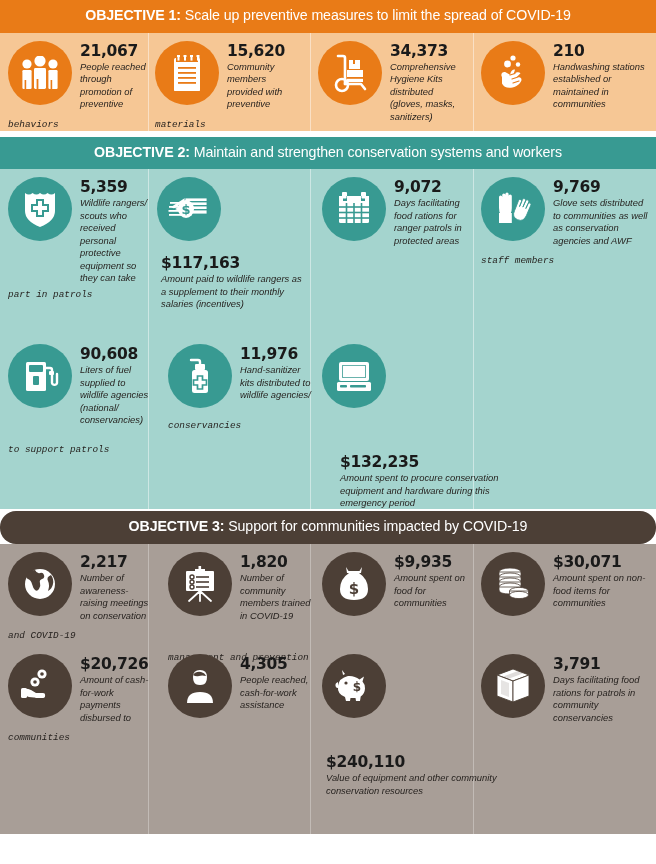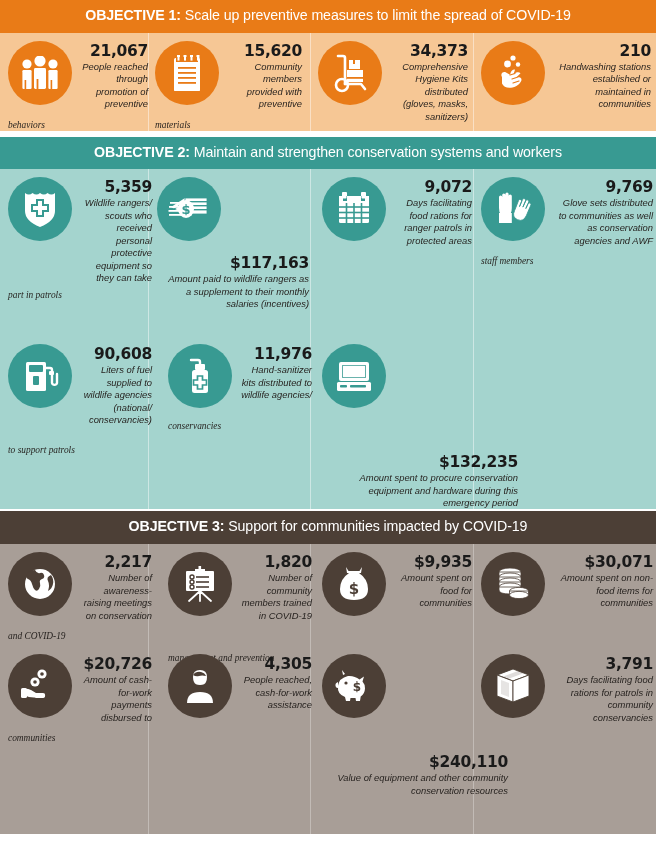--- a/index.html
+++ b/index.html
@@ -36,33 +36,32 @@
     line-height: 1.1;
     white-space: nowrap;
   }
   .obj-header .obj-label { font-weight: bold; }
   .obj-header .obj-text  { font-weight: normal; }
 
   .obj-body {
     position: relative;
     box-sizing: border-box;
     width: 100%;
-    text-align: right;
   }
 
   
   .sec1 .obj-header { background: #e97b17; }
   .sec1 .obj-body   { background: #f6c795; height: 98px; }
 
   
   .sec2 .obj-header { background: #389a92; }
   .sec2 .obj-body   { background: #a4d4ce; height: 340px; }
 
   
-  .sec3 .obj-header { background: #4c3f36; }
+  .sec3 .obj-header { background: #4c3f36; border-radius: 16px; }
   .sec3 .obj-body   { background: #a89e97; height: 290px; }
 
   .gap { height: 6px; background: #ffffff; width: 100%; }
   .gap-thin { height: 2px; background: #ffffff; width: 100%; }
 
   
   .stat {
     position: absolute;
     display: block;
   }
@@ -93,21 +92,21 @@
   }
   .stat-desc {
     font-family: Liberation Sans, sans-serif;
     font-style: italic;
     font-size: 9.4px;
     color: #231f1c;
     line-height: 1.33;
   }
   .stat-tail {
     position: absolute;
-    font-family: Liberation Serif, serif;
+    font-family: Liberation Mono, monospace;
     font-style: italic;
     font-size: 9.4px;
     color: #231f1c;
     line-height: 1.33;
     white-space: nowrap;
   }
 
   
   .vdiv {
     position: absolute;

